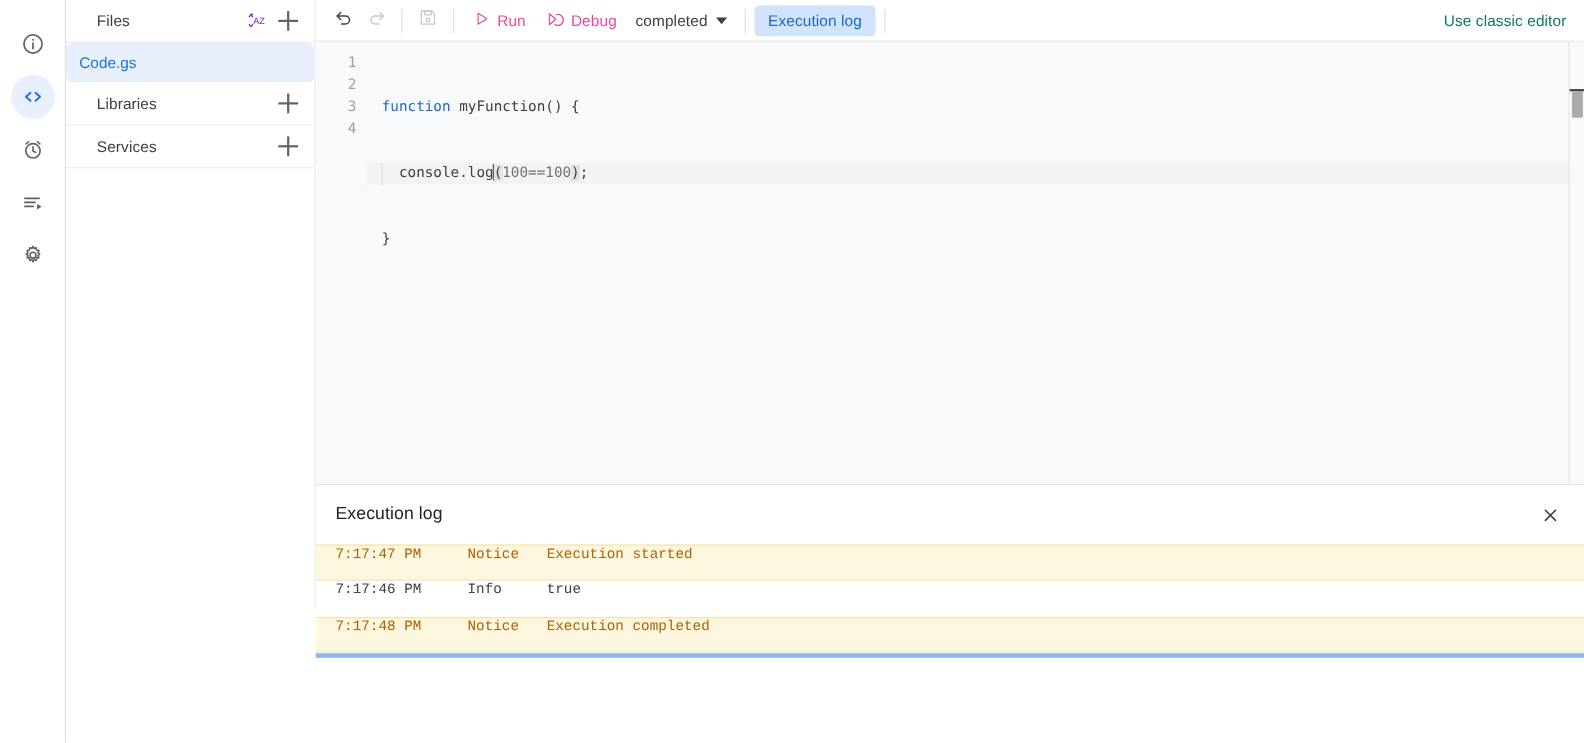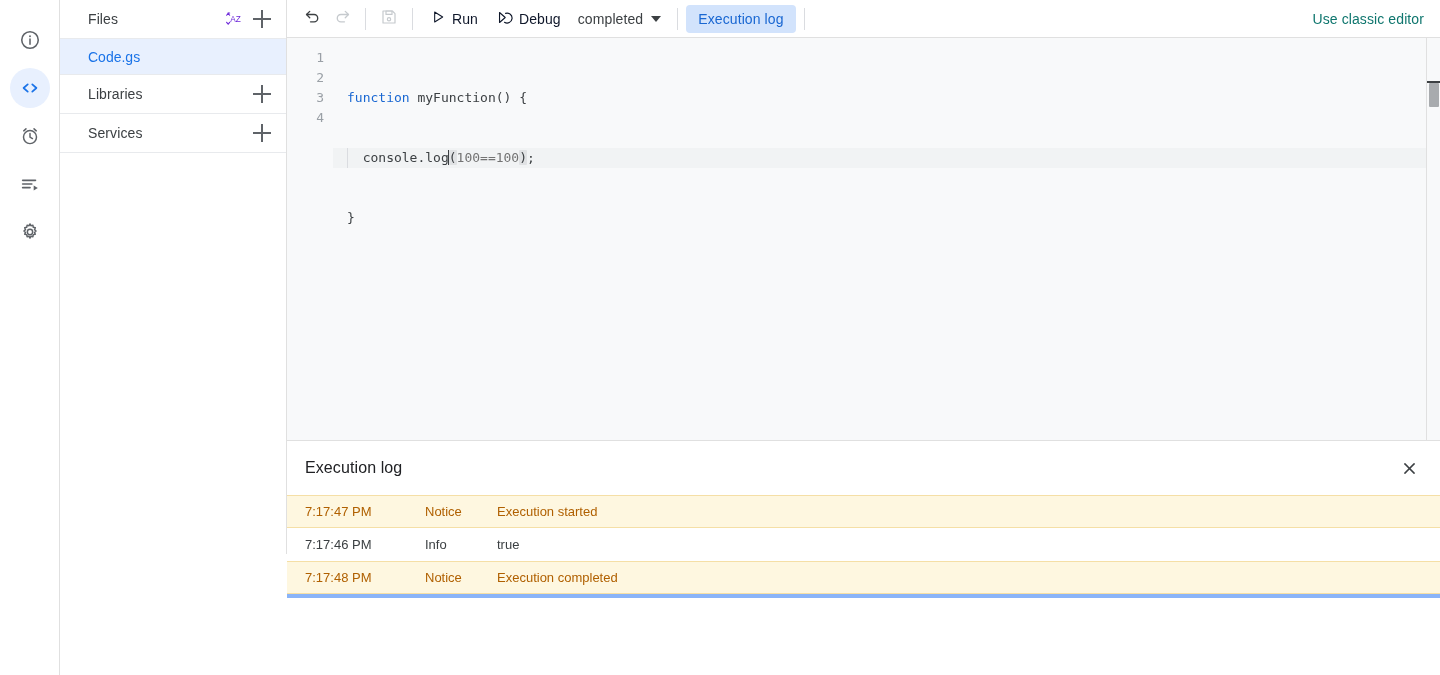--- a/index.html
+++ b/index.html
@@ -62,25 +62,26 @@
   .plus-glyph {
     position: relative; width: 18px; height: 18px; display: block;
   }
   .plus-glyph:before, .plus-glyph:after {
     content: ""; position: absolute; background: currentColor;
   }
   .plus-glyph:before { left: 8px; top: 0; width: 1.6px; height: 18px; }
   .plus-glyph:after  { top: 8px; left: 0; height: 1.6px; width: 18px; }
   .file-row {
     height: 36px; display: flex; align-items: center;
-    padding-left: 28px;
+    padding-left: 12px;
     font-size: 14px; color: #1a73e8;
     background: #e8f0fe;
     cursor: pointer;
     border-bottom: 1px solid #e8eaed;
+    border-radius: 6px;
   }
 
   
   .main {
     flex: 1 1 auto; height: 675px;
     display: flex; flex-direction: column;
     position: relative; background: #ffffff;
   }
 
   
@@ -98,21 +99,21 @@
     cursor: pointer; color: #3c4043;
   }
   .tb-icon-btn.disabled { color: #c6cace; cursor: default; }
   .tb-sep {
     width: 1px; height: 22px; background: #dadce0; margin: 0 8px;
     flex: 0 0 1px;
   }
   .tb-text-btn {
     height: 30px; display: flex; align-items: center; gap: 6px;
     padding: 0 9px; border-radius: 4px;
-    font-size: 14px; color: #0f172a; cursor: pointer;
+    font-size: 14px; color: #ec4899; cursor: pointer;
     letter-spacing: .1px;
   }
   .tb-chip {
     height: 28px; display: flex; align-items: center;
     padding: 0 12px; border-radius: 4px;
     background: #d2e3fc; color: #1967d2;
     font-size: 14px; font-weight: 500; letter-spacing: .1px;
     cursor: pointer;
   }
   .fn-select {
@@ -202,22 +203,22 @@
   .log-head .log-title {
     flex: 1; font-size: 16px; color: #202124; font-weight: 500; letter-spacing: .1px;
   }
   .log-close {
     width: 30px; height: 30px; border-radius: 50%;
     display: flex; align-items: center; justify-content: center;
     cursor: pointer; color: #3c4043;
   }
   .log-rows { position: relative; }
   .log-row {
-    height: 33px; display: flex; align-items: center;
-    font-family: Liberation Sans, sans-serif;
+    height: 33px; display: flex; 
+    font-family: Liberation Mono, monospace;
     font-size: 13px;
     padding-left: 18px;
   }
   .log-row .ts   { width: 120px; flex: 0 0 120px; }
   .log-row .sev  { width: 72px;  flex: 0 0 72px; }
   .log-row .msg  { flex: 1 1 auto; }
   .log-row.notice {
     background: #fef7e0; color: #b06000;
     border-top: 1px solid #f5dfa6; border-bottom: 1px solid #f5dfa6;
   }

